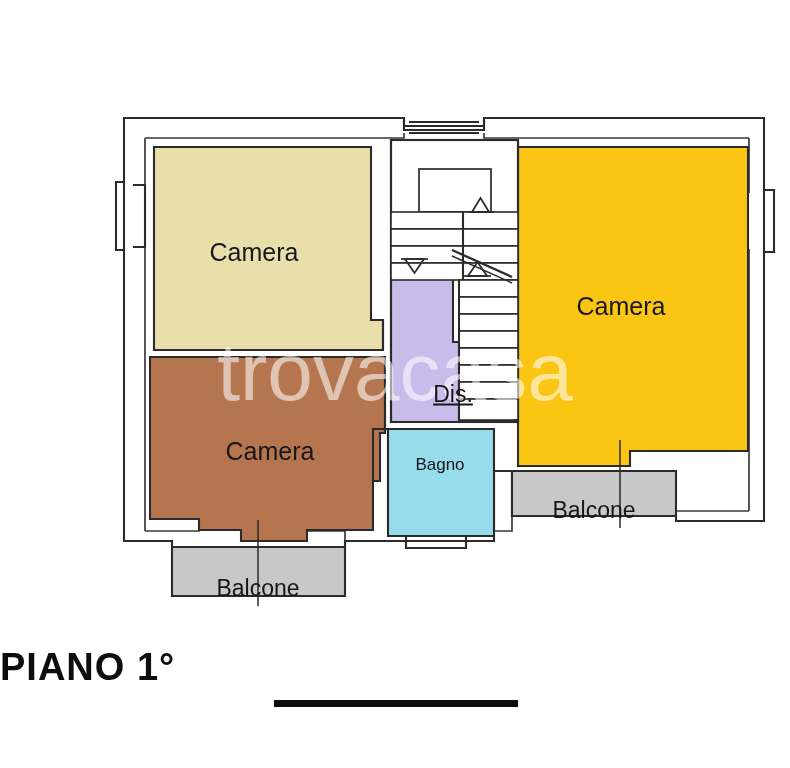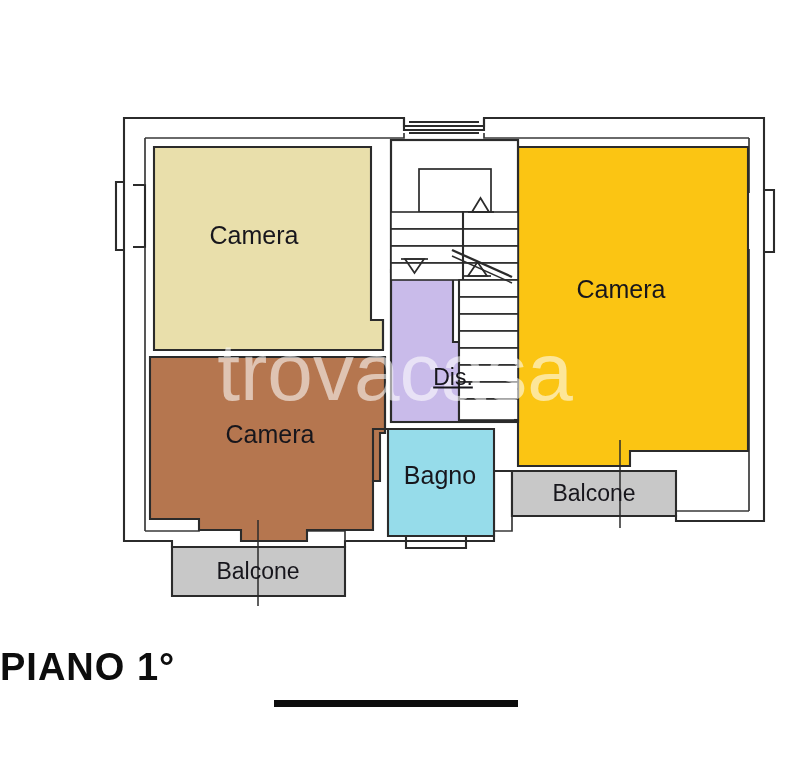--- a/index.html
+++ b/index.html
@@ -15,20 +15,21 @@
   }
   #plan-title-underline{
     position:absolute;left:274px;top:700px;width:244px;height:7px;
     background:#0d0d0d;
   }
   .room-label{
     position:absolute;color:#17161c;
     font-family:"Liberation Sans", sans-serif;
     white-space:nowrap;transform:translate(-50%,-50%);
     pointer-events:none;
+    margin-top:17px;
   }
   #watermark{
     position:absolute;left:0;top:0;width:790px;height:768px;
     pointer-events:none;
   }
 </style>
 </head>
 <body>
 
 <div id="plan-root">
@@ -154,21 +155,21 @@
 
   <svg id="watermark">
     <text id="wm-text" x="395" y="400" text-anchor="middle" font-family="Liberation Sans, sans-serif" font-size="82" fill="#ffffff" fill-opacity="0.57">trovacasa</text>
   </svg>
 
   <div id="labels-layer">
       <div class="room-label" style="left: 254px; top: 235px; font-size: 25px;">Camera</div>
       <div class="room-label" style="left: 270px; top: 434px; font-size: 25px;">Camera</div>
       <div class="room-label" style="left: 621px; top: 289px; font-size: 25px;">Camera</div>
       <div class="room-label" style="left: 453px; top: 377px; font-size: 23px; text-decoration: underline;">Dis.</div>
-      <div class="room-label" style="left: 440px; top: 475px; font-size: 25px;">Bagno</div>
+      <div class="room-label" style="left: 440px; top: 448px; font-size: 17px;">Bagno</div>
       <div class="room-label" style="left: 258px; top: 571px; font-size: 23px;">Balcone</div>
       <div class="room-label" style="left: 594px; top: 493px; font-size: 23px;">Balcone</div>
     </div>
 
   <div id="plan-title">PIANO 1°</div>
   <div id="plan-title-underline"></div>
 
 </div>
 
 </body></html>

